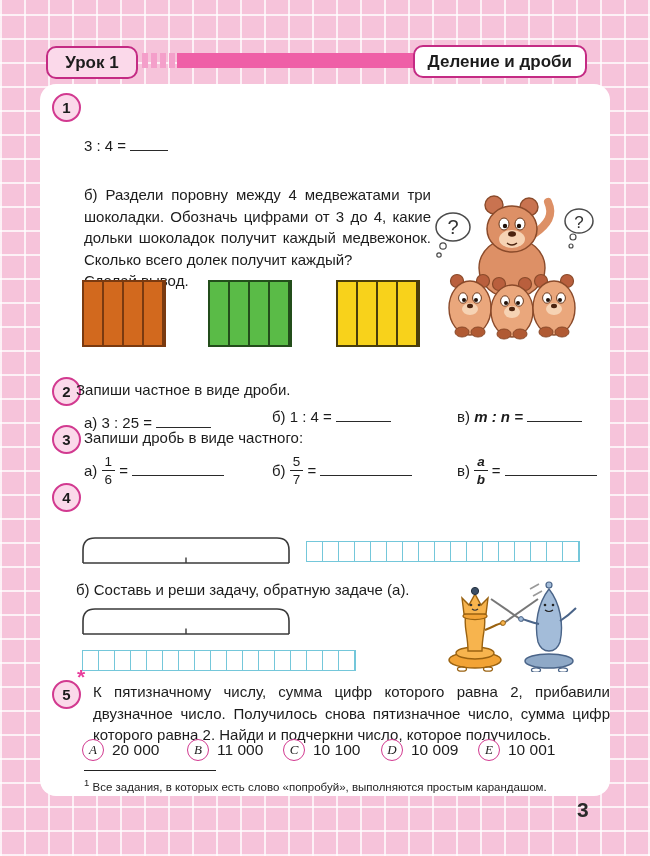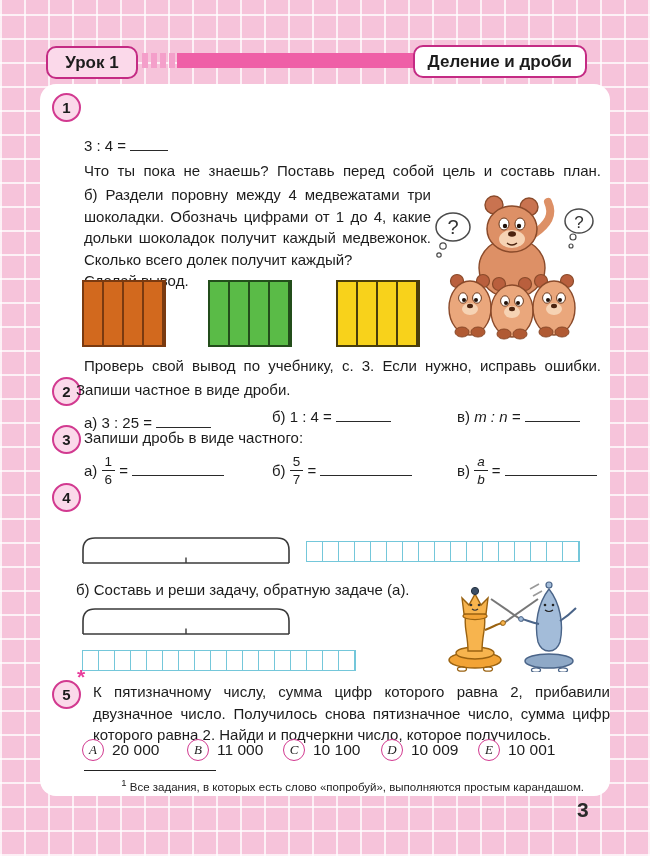--- a/index.html
+++ b/index.html
@@ -42,21 +42,21 @@
     font-weight:bold;font-size:15px;
   }
   .star{color:#e83e9c;font-size:21px;font-weight:bold;line-height:10px;}
   
   .txt{font-size:15px;line-height:21.5px;}
   .just{text-align:justify;}
   .jlast{text-align:justify;text-align-last:justify;}
   .blank{display:inline-block;border-bottom:1.6px solid #2a2a2a;height:14px;vertical-align:baseline;}
   .w38{width:38px;} .w55{width:55px;} .w92{width:92px;}
   sup{font-size:9.5px;}
-  .it{font-style:italic;}
+  .it{font-style:italic;font-weight:bold;}
   
   .frac{display:inline-block;text-align:center;font-size:13.5px;line-height:1.12;vertical-align:-8px;}
   .frac .num{display:block;border-bottom:1.4px solid #222;padding:0 3px 1px;}
   .frac .den{display:block;padding-top:1px;}
   
   .choco{
     width:80px;height:63px;border:2px solid;
     background-image:repeating-linear-gradient(90deg, transparent 0 18px, currentColor 18px 20px);
   }
   
@@ -65,21 +65,21 @@
     background-image:repeating-linear-gradient(90deg, transparent 0 15px, #74c7da 15px 16px);
   }
   
   .opt{display:flex;align-items:center;font-size:15.5px;}
   .optletter{
     width:20px;height:20px;border:1.6px solid #d23a90;border-radius:50%;
     display:inline-flex;align-items:center;justify-content:center;
     font-family:"Liberation Serif",serif;font-style:italic;font-size:13px;
     margin-right:8px;background:#fff;flex:0 0 auto;
   }
-  .footnote{font-size:11.5px;line-height:14px;color:#222;text-align:right;}
+  .footnote{font-size:11.5px;line-height:14px;color:#222;}
   .divider{width:132px;border-top:1.4px solid #222;}
   .pagenum{font-size:21px;font-weight:bold;color:#2a2a2a;}
 </style>
 </head>
 <body>
 
 <div class="abs lesson-box">
   <span>Урок 1</span>
 </div>
 <div class="abs hdr-tick" style="left:142px"></div>
@@ -93,22 +93,21 @@
 
 <div class="abs panel">
 
   <div class="abs tnum" style="left:12px;top:9px">
     <span>1</span>
   </div>
   <div class="abs txt" style="left:44px;top:51px">
     <span>3 : 4 =</span>
     <span class="blank w38"></span>
   </div>
-  <div class="abs txt jlast" style="left:44px;top:76px;width:517px">Что ты пока не знаешь? Поставь перед собой цель и составь план.</div>
-  <div class="abs txt just" style="left:44px;top:100px;width:347px">б) Раздели поровну между 4 медвежатами три шоколадки. Обозначь цифрами от 1 до 4, какие дольки шоколадок получит каждый медвежонок. Сколько всего долек получит каждый?</div>
+  <div class="abs txt just" style="left:44px;top:100px;width:347px">б) Раздели поровну между 4 медвежатами три шоколадки. Обозначь цифрами от 3 до 4, какие дольки шоколадок получит каждый медвежонок. Сколько всего долек получит каждый?</div>
   <div class="abs txt" style="left:44px;top:186px">Сделай вывод.</div>
 
   <div class="abs choco" style="left: 42px; top: 196px; background-color: rgb(210, 105, 30); color: rgb(122, 58, 16);"></div>
   <div class="abs choco" style="left: 168px; top: 196px; background-color: rgb(90, 187, 71); color: rgb(35, 77, 27);"></div>
   <div class="abs choco" style="left: 296px; top: 196px; background-color: rgb(248, 210, 27); color: rgb(74, 61, 10);"></div>
 
   <div class="abs" style="left:388px;top:104px;width:172px;height:162px">
     <svg width="172" height="162" viewBox="0 0 172 162">
 
       <ellipse cx="25" cy="39" rx="17" ry="14" fill="#fff" stroke="#4a4a4a" stroke-width="1.5"></ellipse>
@@ -169,21 +168,20 @@
         <ellipse cx="126" cy="121" rx="8" ry="6" fill="#f6d3b4"></ellipse>
         <ellipse cx="126" cy="118" rx="3" ry="2.2" fill="#4c2410"></ellipse>
         <ellipse cx="118" cy="144" rx="7" ry="5" fill="#b05a33" stroke="#8a4a2a" stroke-width="1"></ellipse>
         <ellipse cx="134" cy="144" rx="7" ry="5" fill="#b05a33" stroke="#8a4a2a" stroke-width="1"></ellipse>
       </g>
       <text x="25" y="46" font-size="20" text-anchor="middle" fill="#333">?</text>
       <text x="151" y="40" font-size="17" text-anchor="middle" fill="#333">?</text>
     </svg>
   </div>
 
-  <div class="abs txt jlast" style="left:44px;top:271px;width:517px">Проверь свой вывод по учебнику, с. 3. Если нужно, исправь ошибки.</div>
 
   <div class="abs tnum" style="left:12px;top:293px">
     <span>2</span>
   </div>
   <div class="abs txt" style="left:36px;top:295px">Запиши частное в виде дроби.</div>
   <div class="abs txt" style="left:44px;top:328px">
     <span>а)</span>
     <span>3 : 25 =</span>
     <span class="blank w55"></span>
   </div>

